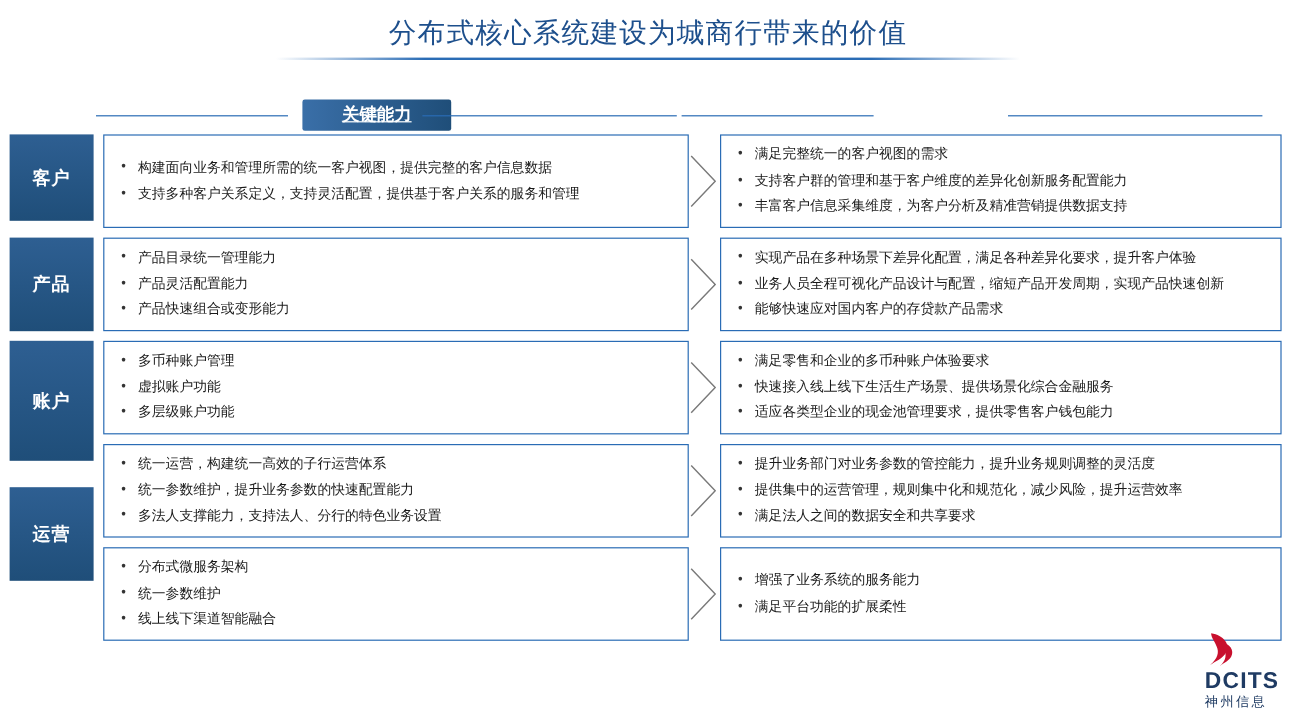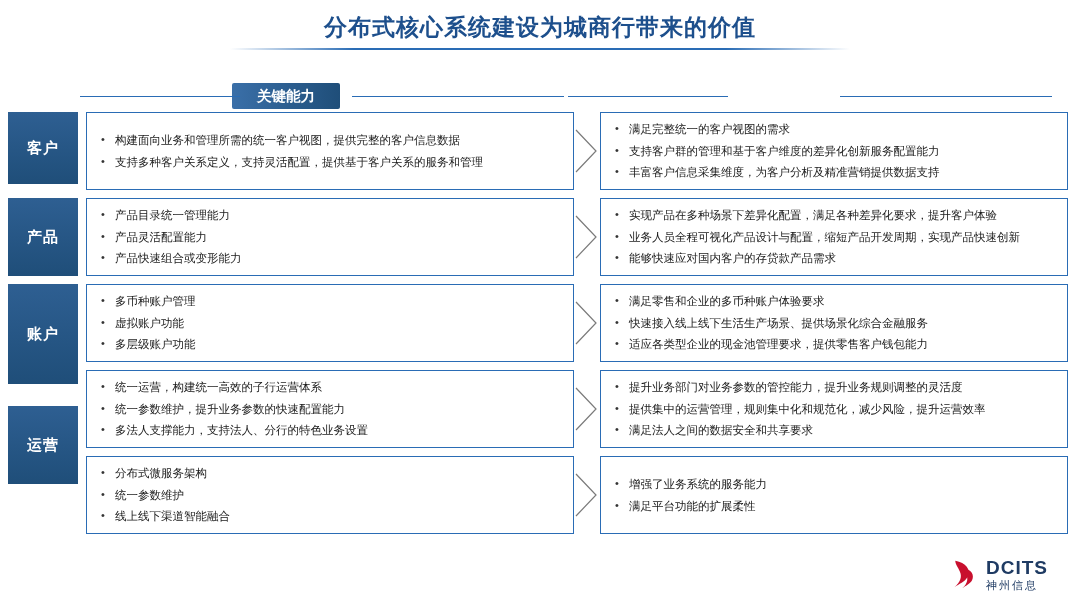--- a/index.html
+++ b/index.html
@@ -24,21 +24,21 @@
   
   .title-wrap {
     position: absolute;
     left: 0; top: 12px;
     width: 1080px;
     text-align: center;
   }
   .title-text {
     display: inline-block;
     font-size: 23px;
-    font-weight: bold;
+    font-weight: normal;
     color: #1d4f8c;
     letter-spacing: 1px;
   }
   .title-underline {
     position: absolute;
     left: 50%;
     transform: translateX(-50%);
     top: 48px;
     width: 620px;
     height: 2px;
@@ -50,21 +50,21 @@
     position: absolute;
     height: 26px;
     line-height: 26px;
     text-align: center;
     color: #ffffff;
     font-size: 14.5px;
     font-weight: bold;
     background: linear-gradient(to right, #3a6fa8, #1f4e79);
     border-radius: 2px;
   }
-  .col-head.left { left: 232px; top: 83px; width: 108px; }
+  .col-head.left { left: 252px; top: 83px; width: 124px; text-decoration: underline; }
   .col-head.right { left: 728px; top: 83px; width: 112px; }
 
   .head-rule {
     position: absolute;
     top: 96px;
     height: 1px;
     background: #2a6cb5;
   }
   .head-rule.l1 { left: 80px; width: 160px; }
   .head-rule.l2 { left: 352px; width: 212px; }
@@ -125,24 +125,24 @@
   .arrow {
     position: absolute;
     left: 566px;
     width: 26px;
   }
   .arrow svg { display: block; }
 
   
   .logo {
     position: absolute;
-    right: 32px;
+    right: 14px;
     bottom: 14px;
     display: flex;
-    align-items: center;
+    flex-direction: column;
   }
   .logo-mark {
     width: 30px;
     height: 34px;
     margin-right: 6px;
   }
   .logo-text {
     display: flex;
     flex-direction: column;
     line-height: 1;

